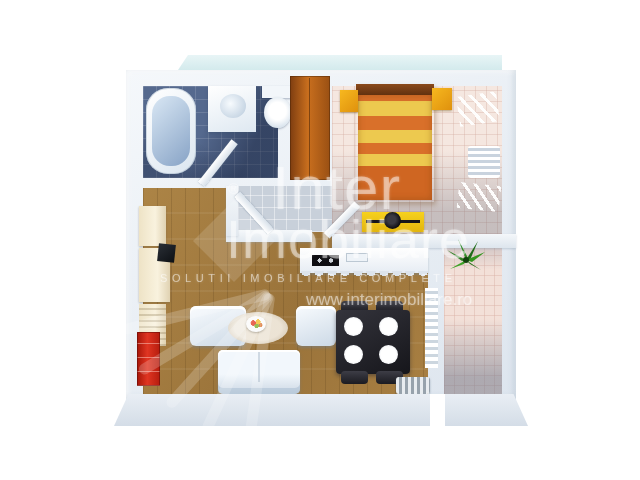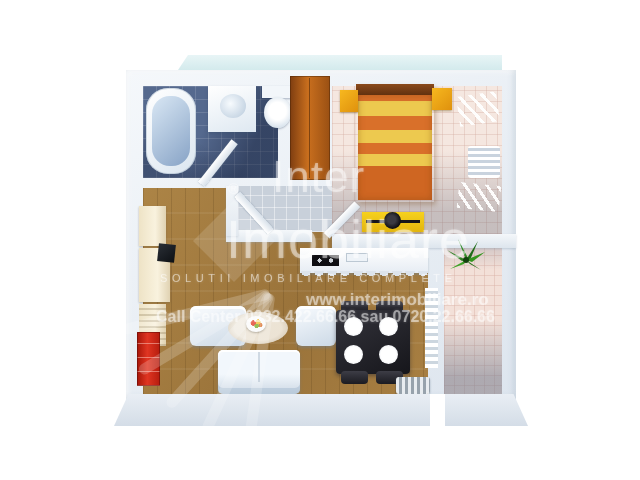--- a/index.html
+++ b/index.html
@@ -146,25 +146,25 @@
   
   #wm { left:0; top:0; width:640px; height:480px; pointer-events:none; }
   .ray { left:118px; top:288px; width:152px; height:11px; transform-origin:100% 50%;
     background:rgba(255,255,255,.20); border-radius:6px; }
   #ray1 { transform:rotate(-14deg); } #ray2 { transform:rotate(-31deg); }
   #ray3 { transform:rotate(-48deg); } #ray4 { transform:rotate(-65deg); }
   #ray5 { transform:rotate(-82deg); }
   #wm-diamond { left:205px; top:212px; width:58px; height:58px; transform:rotate(45deg);
     background:rgba(255,255,255,.14); }
   .wm-text { color:rgba(255,255,255,.45); text-shadow:0 0 3px rgba(255,255,255,.25); white-space:nowrap; }
-  #wm-inter { left:272px; top:152px; font-size:44px; letter-spacing:1px; }
+  #wm-inter { left:272px; top:152px; font-size:62px; letter-spacing:1px; }
   #wm-imob  { left:226px; top:208px; font-size:54px; letter-spacing:1px; }
   #wm-reg   { position:relative; font-size:15px; top:-28px; left:2px; }
   #wm-tag  { left:160px; top:272px; font-size:11px; letter-spacing:4.6px; color:rgba(255,255,255,.55); }
-  #wm-web  { left:306px; top:290px; font-size:17px; font-weight:bold; color:rgba(255,255,255,.5); }
+  #wm-web  { left:306px; top:290px; font-size:17px; font-weight:normal; color:rgba(255,255,255,.5); }
   #wm-call { left:156px; top:308px; font-size:16px; font-weight:bold; color:rgba(255,255,255,.5); }
 </style>
 </head>
 <body>
 
 <div id="stage">
 
   <div id="terrace"></div>
   <div id="outer"></div>
 
@@ -255,16 +255,15 @@
     <div id="ray4" class="ray"></div>
     <div id="ray5" class="ray"></div>
     <div id="wm-diamond"></div>
     <span id="wm-inter" class="wm-text">Inter</span>
     <span id="wm-imob" class="wm-text">
         <span>Imobiliare</span>
         <span id="wm-reg">®</span>
       </span>
     <span id="wm-tag" class="wm-text">SOLUTII IMOBILIARE COMPLETE</span>
     <span id="wm-web" class="wm-text">www.interimobiliare.ro</span>
-    <span id="wm-call" class="wm-text">Call Center 0232.422.66.66 sau 0720.22.66.66</span>
   </div>
 
 </div>
 
 </body></html>

